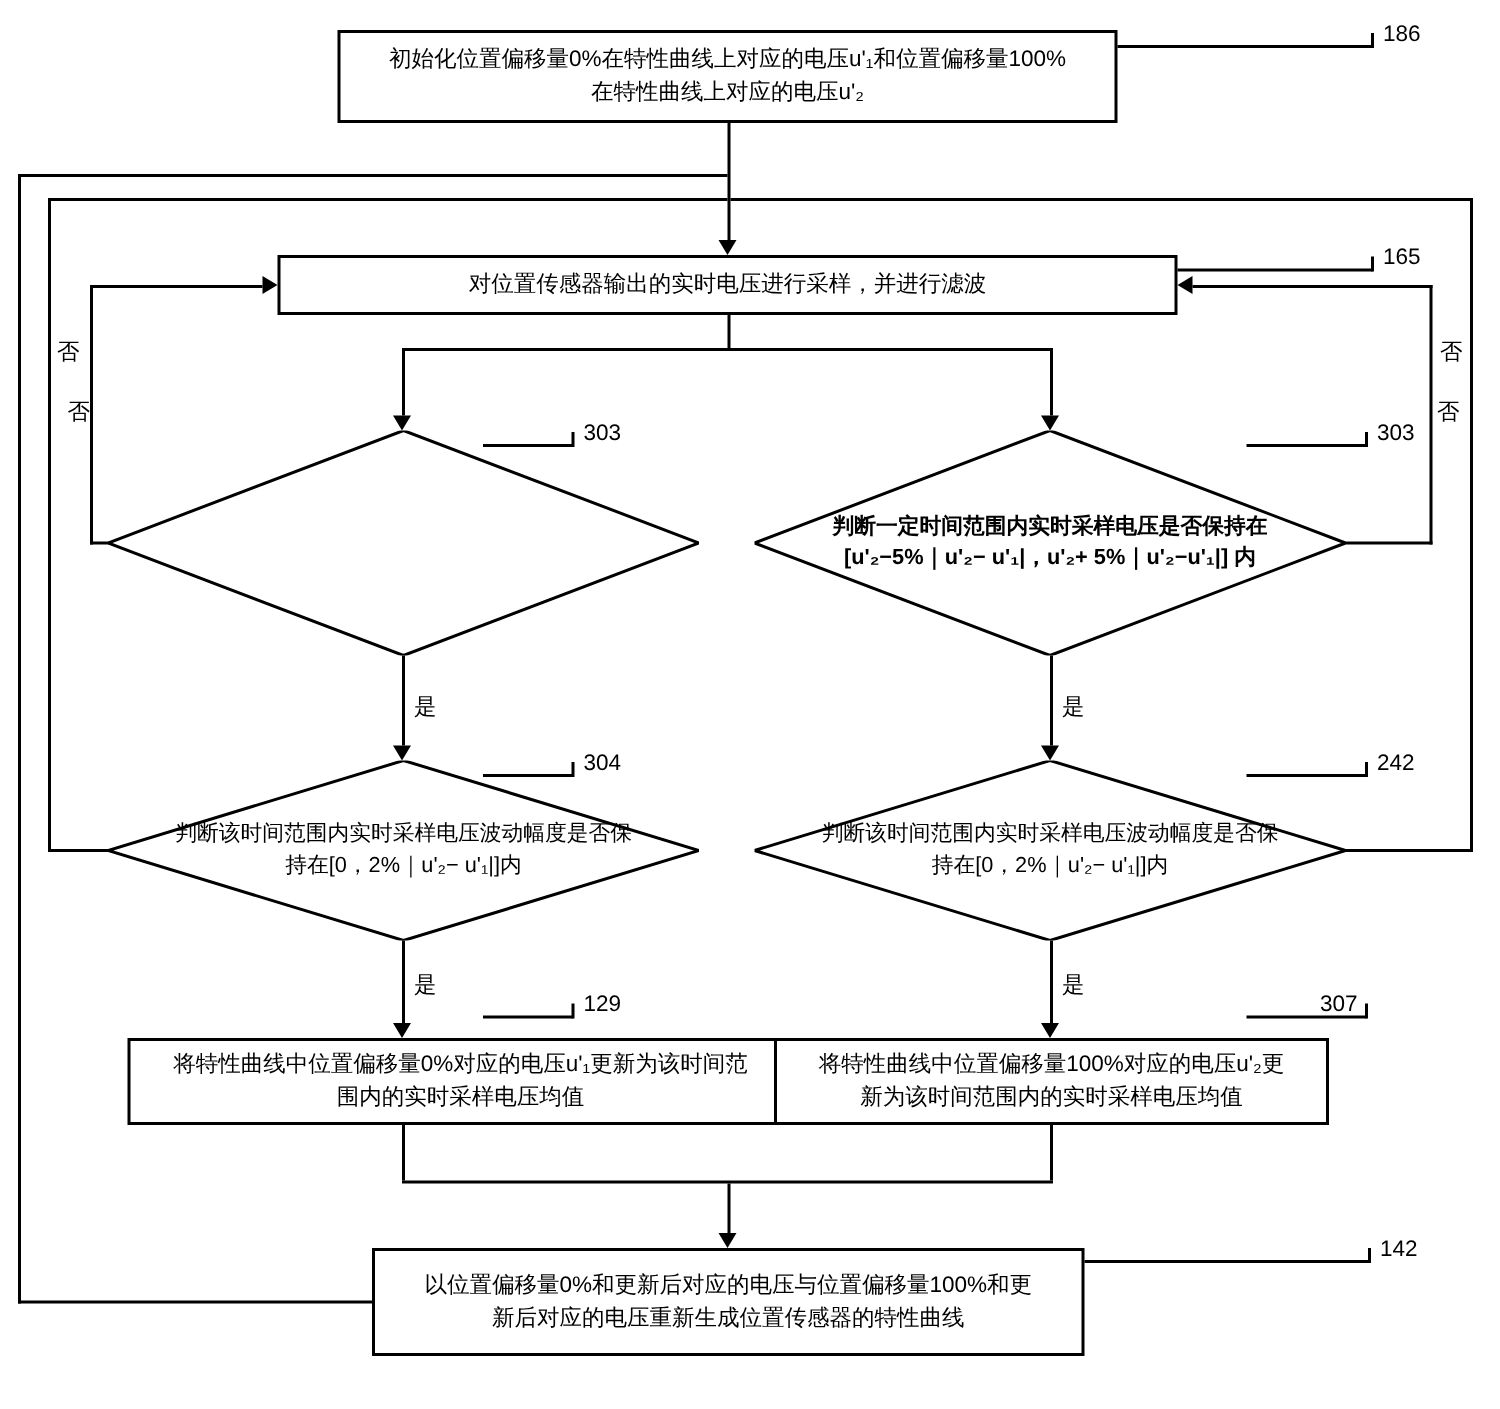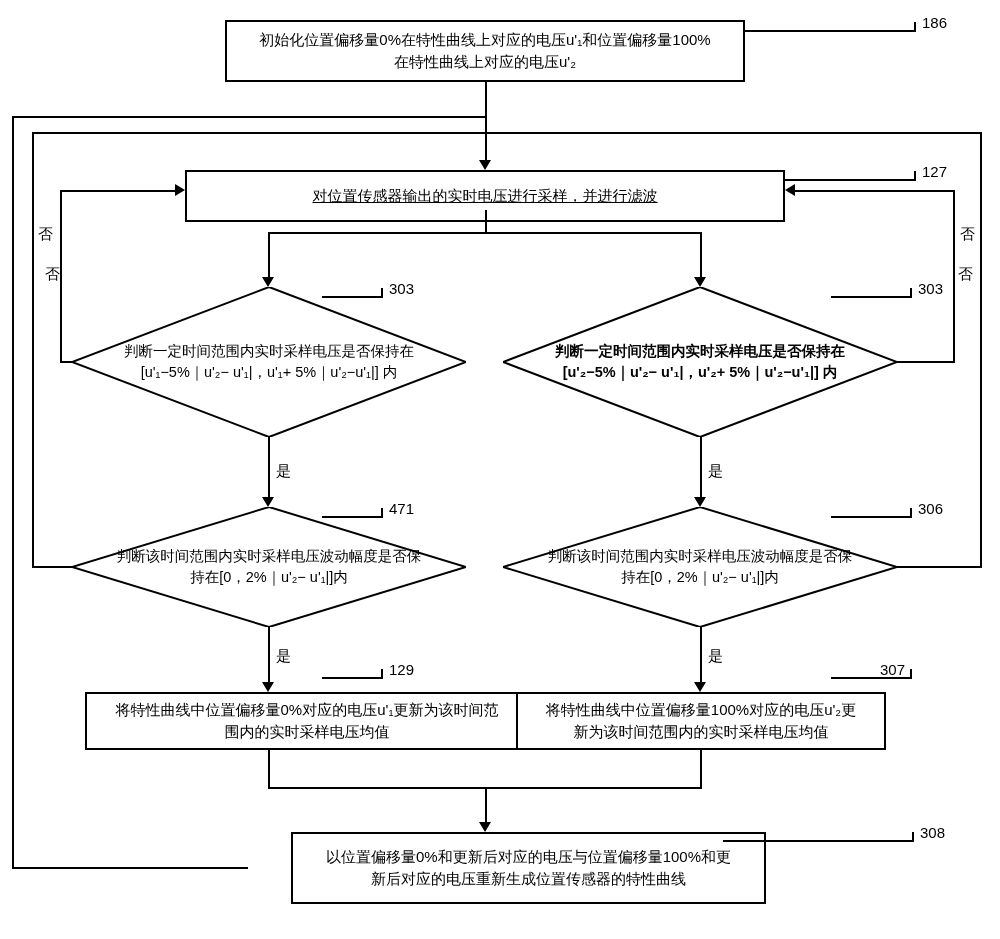--- a/index.html
+++ b/index.html
@@ -83,40 +83,39 @@
   <span>初始化位置偏移量0%在特性曲线上对应的电压u'₁和位置偏移量100%在特性曲线上对应的电压u'₂</span>
 </div>
 
 <div class="conn h" style="left:745px; top:30px; width:170px;"></div>
 <div class="conn v" style="left:914px; top:22px; height:10px;"></div>
 <span class="label" style="left:922px; top:14px;">186</span>
 
 <div class="conn v" style="left:485px; top:82px; height:78px;"></div>
 <div class="arrow down" style="left:479px; top:160px;"></div>
 
-<div class="node" style="left:185px; top:170px; width:600px; height:52px;text-decoration:underline;">
+<div class="node" style="left:185px; top:170px; width:600px; height:40px;">
   <span>对位置传感器输出的实时电压进行采样，并进行滤波</span>
 </div>
 
 <div class="conn h" style="left:785px; top:179px; width:130px;"></div>
 <div class="conn v" style="left:914px; top:171px; height:10px;"></div>
-<span class="label" style="left:922px; top:163px;">127</span>
+<span class="label" style="left:922px; top:163px;">165</span>
 
 <div class="conn v" style="left:485px; top:210px; height:22px;"></div>
 <div class="conn h" style="left:268px; top:232px; width:434px;"></div>
 <div class="conn v" style="left:268px; top:232px; height:45px;"></div>
 <div class="arrow down" style="left:262px; top:277px;"></div>
 <div class="conn v" style="left:700px; top:232px; height:45px;"></div>
 <div class="arrow down" style="left:694px; top:277px;"></div>
 
 <div class="diamond-wrap" style="left:72px; top:287px; width:394px; height:150px;">
   <svg class="diamond-shape" viewBox="0 0 394 150" preserveAspectRatio="none">
     <polygon points="197,0 394,75 197,150 0,75" fill="#fff" stroke="#000" stroke-width="2"></polygon>
   </svg>
-  <div class="diamond-text" style="font-size:14.5px;">判断一定时间范围内实时采样电压是否保持在[u'₁−5%｜u'₂− u'₁|，u'₁+ 5%｜u'₂−u'₁|] 内</div>
 </div>
 
 <div class="conn h" style="left:322px; top:296px; width:60px;"></div>
 <div class="conn v" style="left:381px; top:288px; height:10px;"></div>
 <span class="label" style="left:389px; top:280px;">303</span>
 
 <div class="diamond-wrap" style="left:503px; top:287px; width:394px; height:150px;font-weight:bold;">
   <svg class="diamond-shape" viewBox="0 0 394 150" preserveAspectRatio="none">
     <polygon points="197,0 394,75 197,150 0,75" fill="#fff" stroke="#000" stroke-width="2"></polygon>
   </svg>
@@ -149,32 +148,32 @@
 
 <div class="diamond-wrap" style="left:72px; top:507px; width:394px; height:120px;">
   <svg class="diamond-shape" viewBox="0 0 394 120" preserveAspectRatio="none">
     <polygon points="197,0 394,60 197,120 0,60" fill="#fff" stroke="#000" stroke-width="2"></polygon>
   </svg>
   <div class="diamond-text" style="font-size:14.5px;">判断该时间范围内实时采样电压波动幅度是否保持在[0，2%｜u'₂− u'₁|]内</div>
 </div>
 
 <div class="conn h" style="left:322px; top:516px; width:60px;"></div>
 <div class="conn v" style="left:381px; top:508px; height:10px;"></div>
-<span class="label" style="left:389px; top:500px;">471</span>
+<span class="label" style="left:389px; top:500px;">304</span>
 
 <div class="diamond-wrap" style="left:503px; top:507px; width:394px; height:120px;">
   <svg class="diamond-shape" viewBox="0 0 394 120" preserveAspectRatio="none">
     <polygon points="197,0 394,60 197,120 0,60" fill="#fff" stroke="#000" stroke-width="2"></polygon>
   </svg>
   <div class="diamond-text" style="font-size:14.5px;">判断该时间范围内实时采样电压波动幅度是否保持在[0，2%｜u'₂− u'₁|]内</div>
 </div>
 
 <div class="conn h" style="left:831px; top:516px; width:80px;"></div>
 <div class="conn v" style="left:910px; top:508px; height:10px;"></div>
-<span class="label" style="left:918px; top:500px;">306</span>
+<span class="label" style="left:918px; top:500px;">242</span>
 
 <div class="conn h" style="left:32px; top:566px; width:42px;"></div>
 <div class="conn v" style="left:32px; top:132px; height:436px;"></div>
 <div class="conn h" style="left:34px; top:132px; width:451px;"></div>
 <span class="label" style="left:38px; top:225px;">否</span>
 
 <div class="conn h" style="left:895px; top:566px; width:87px;"></div>
 <div class="conn v" style="left:980px; top:132px; height:436px;"></div>
 <div class="conn h" style="left:487px; top:132px; width:495px;"></div>
 <span class="label" style="left:960px; top:225px;">否</span>
@@ -202,23 +201,23 @@
 <div class="conn h" style="left:831px; top:677px; width:80px;"></div>
 <div class="conn v" style="left:910px; top:669px; height:10px;"></div>
 <span class="label" style="left:880px; top:661px;">307</span>
 
 <div class="conn v" style="left:268px; top:750px; height:37px;"></div>
 <div class="conn v" style="left:700px; top:750px; height:37px;"></div>
 <div class="conn h" style="left:268px; top:787px; width:434px;"></div>
 <div class="conn v" style="left:485px; top:789px; height:33px;"></div>
 <div class="arrow down" style="left:479px; top:822px;"></div>
 
-<div class="node" style="left:248px; top:832px; width:475px; height:72px;margin-left:43px;">
+<div class="node" style="left:248px; top:832px; width:475px; height:72px;">
   <span>以位置偏移量0%和更新后对应的电压与位置偏移量100%和更新后对应的电压重新生成位置传感器的特性曲线</span>
 </div>
 
 <div class="conn h" style="left:723px; top:840px; width:190px;"></div>
 <div class="conn v" style="left:912px; top:832px; height:10px;"></div>
-<span class="label" style="left:920px; top:824px;">308</span>
+<span class="label" style="left:920px; top:824px;">142</span>
 
 <div class="conn h" style="left:12px; top:867px; width:236px;"></div>
 <div class="conn v" style="left:12px; top:116px; height:753px;"></div>
 <div class="conn h" style="left:14px; top:116px; width:471px;"></div>
 
 </body></html>

